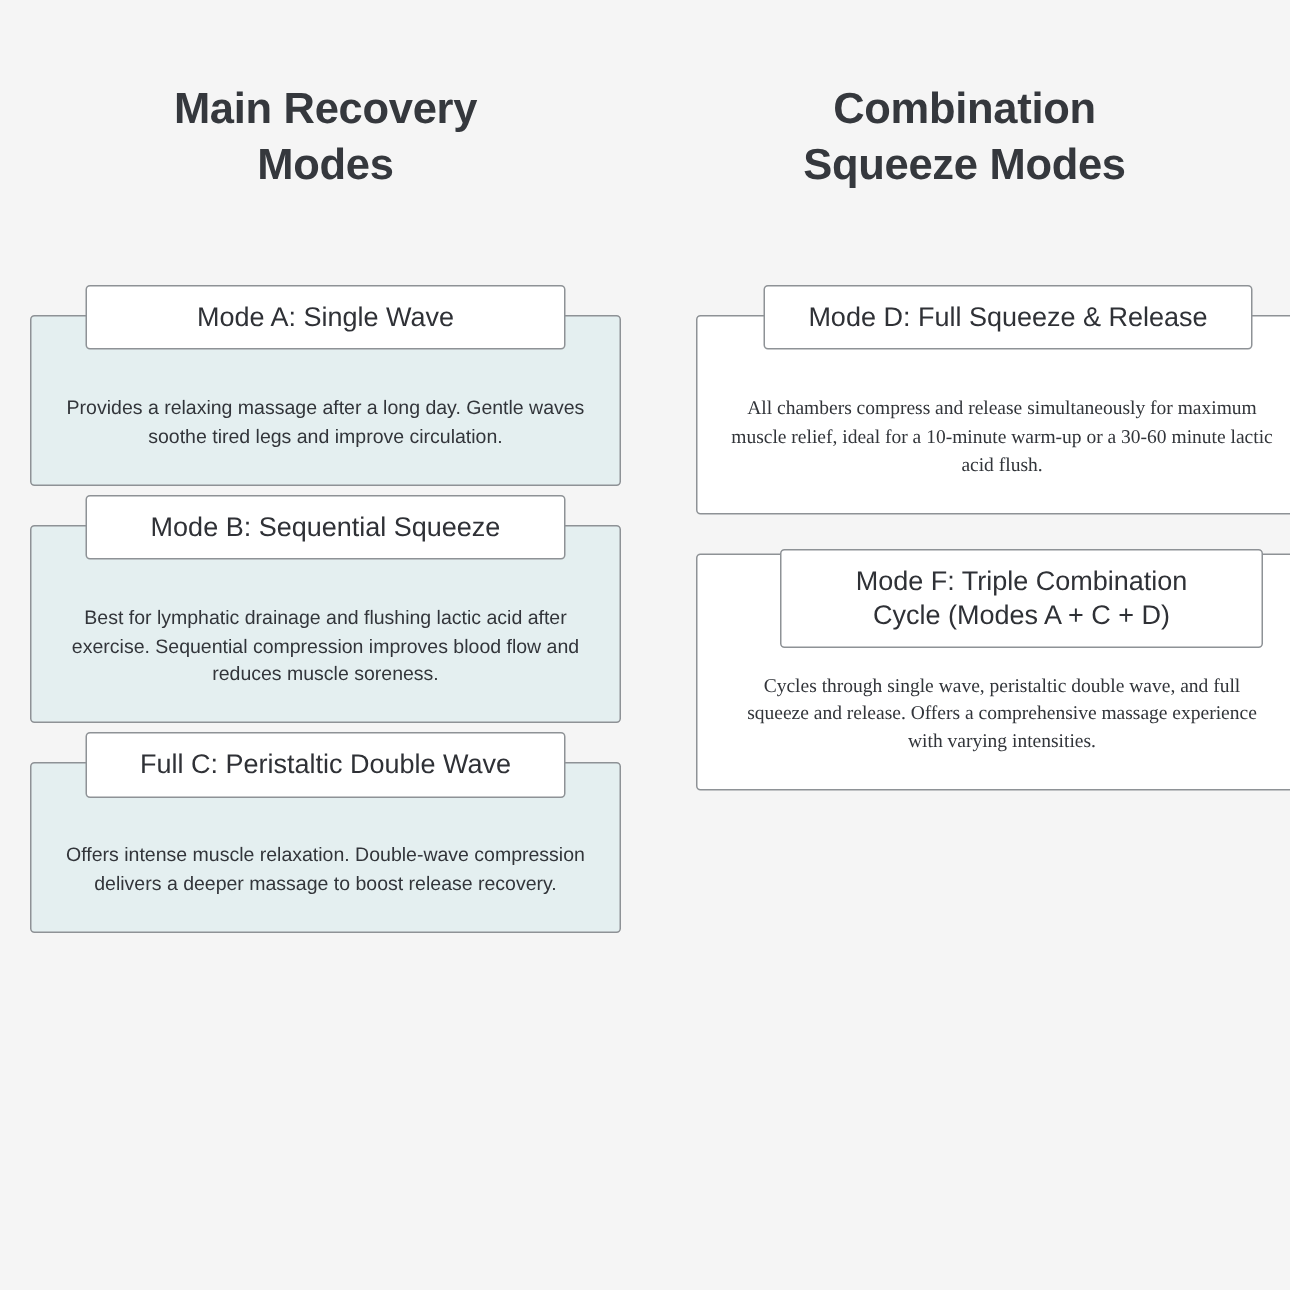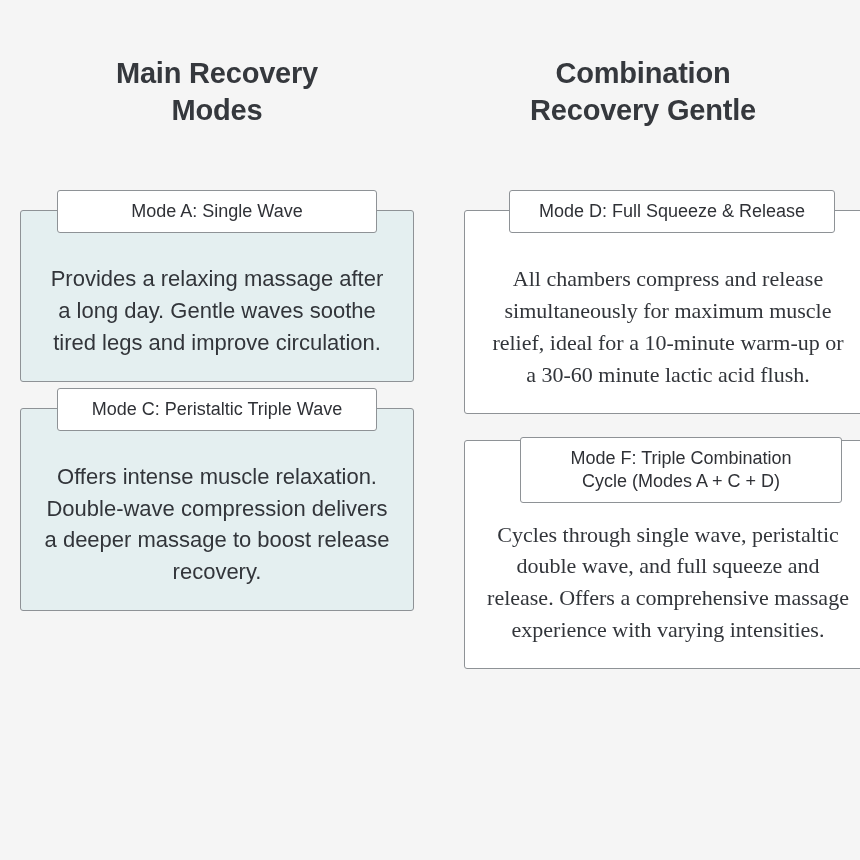--- a/index.html
+++ b/index.html
@@ -51,21 +51,21 @@
     margin-bottom: 26px;
   }
 
   .card-body {
     position: relative;
     box-sizing: border-box;
     border: 1px solid #8e9296;
     border-radius: 3px;
     padding: 52px 22px 22px 22px;
     text-align: center;
-    font-size: 22px;
+    font-size: 13px;
     line-height: 1.45;
     color: #32353a;
   }
   .column.left  .card-body { background: #e4eff0; }
   .column.right .card-body { background: #ffffff; font-family: Liberation Serif, serif; }
 
   .card-title {
     position: absolute;
     box-sizing: border-box;
     top: -20px;
@@ -102,30 +102,34 @@
   <div class="col-heading left">Main Recovery
 Modes</div>
 
   <div class="column left">
 
     <div class="card">
       <div class="card-title">Mode A: Single Wave</div>
       <div class="card-body">Provides a relaxing massage after a long day. Gentle waves soothe tired legs and improve circulation.</div>
     </div>
 
+    <div class="card">
+      <div class="card-title">Mode B: Sequential Squeeze</div>
+      <div class="card-body">Best for lymphatic drainage and flushing lactic acid after exercise. Sequential compression improves blood flow and reduces muscle soreness.</div>
+    </div>
 
     <div class="card">
-      <div class="card-title">Mode C: Peristaltic Triple Wave</div>
+      <div class="card-title">Full C: Peristaltic Double Wave</div>
       <div class="card-body">Offers intense muscle relaxation. Double-wave compression delivers a deeper massage to boost release recovery.</div>
     </div>
 
   </div>
 
   <div class="col-heading right">Combination
-Recovery Gentle</div>
+Squeeze Modes</div>
 
   <div class="column right">
 
     <div class="card">
       <div class="card-title">Mode D: Full Squeeze &amp; Release</div>
       <div class="card-body">All chambers compress and release simultaneously for maximum muscle relief, ideal for a 10-minute warm-up or a 30-60 minute lactic acid flush.</div>
     </div>
 
 
     <div class="card has-tall-title">

